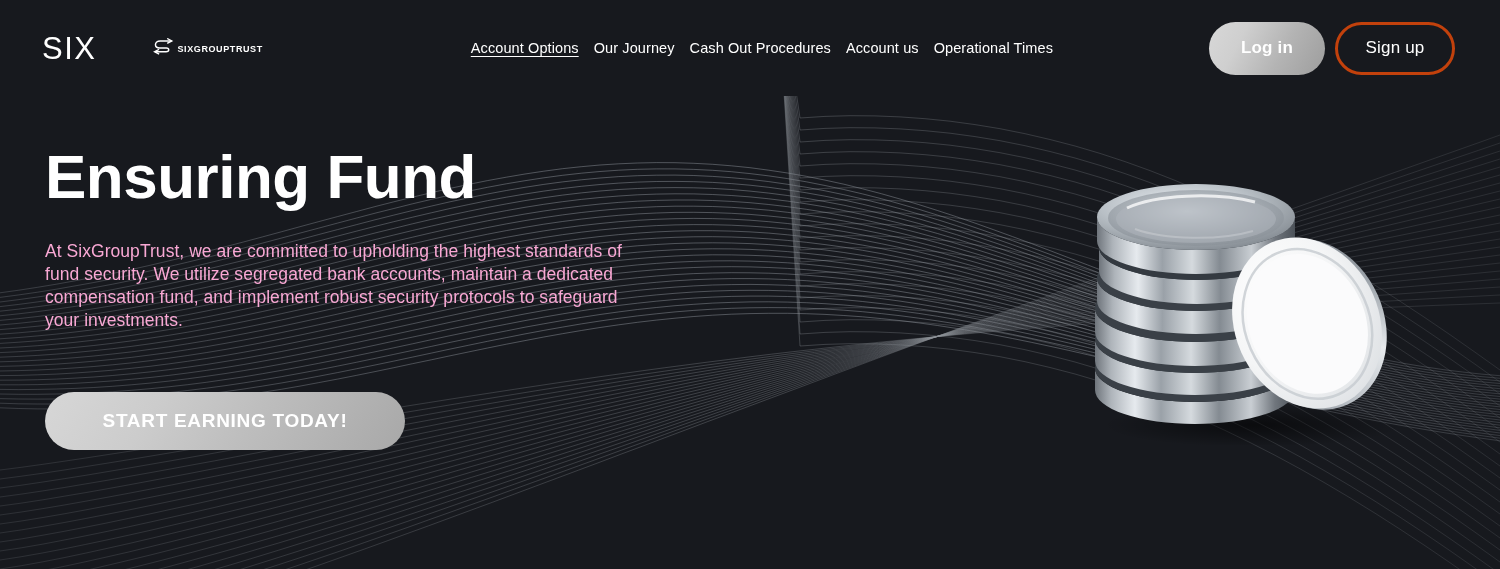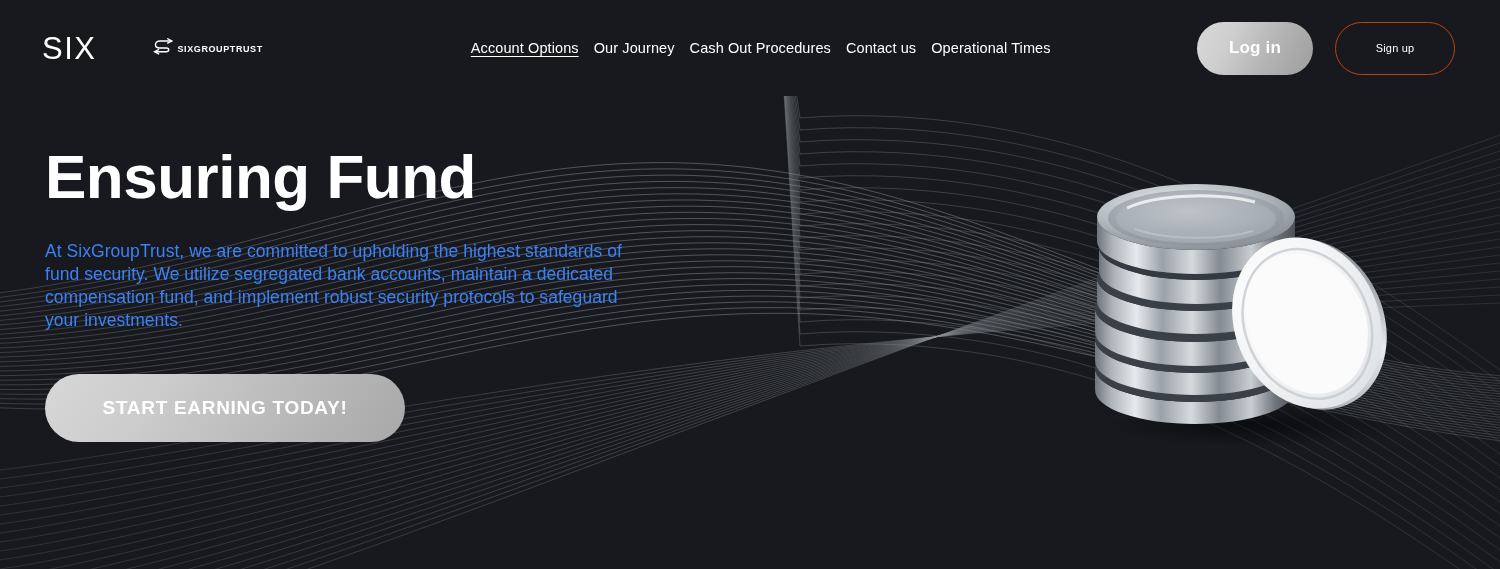--- a/index.html
+++ b/index.html
@@ -102,45 +102,45 @@
 
   .nav-link.active {
     text-decoration: underline;
     text-underline-offset: 3px;
   }
 
   .auth {
     margin-left: auto;
     display: flex;
     align-items: center;
-    gap: 22px;
+    gap: 10px;
   }
 
   .btn-login {
     width: 116px;
     height: 53px;
     border-radius: 27px;
     border: none;
     cursor: pointer;
     font-size: 17px;
     font-weight: 600;
     color: #ffffff;
     letter-spacing: 0.2px;
     background: linear-gradient(118deg, #d8d8d8 0%, #cfcfcf 28%, #b4b4b4 62%, #9d9d9d 100%);
     font-family: "Liberation Sans", sans-serif;
   }
 
   .btn-signup {
     width: 120px;
     height: 53px;
     border-radius: 27px;
-    border: 1px solid #c2410c;
+    border: 3px solid #c2410c;
     background: transparent;
     cursor: pointer;
-    font-size: 11px;
+    font-size: 17px;
     font-weight: 400;
     color: #ffffff;
     letter-spacing: 0.2px;
     font-family: "Liberation Sans", sans-serif;
   }
 
   
   .hero {
     position: relative;
     z-index: 20;
@@ -153,29 +153,29 @@
     font-weight: 700;
     letter-spacing: -0.5px;
     line-height: 1.05;
     color: #ffffff;
   }
 
   .hero-text {
     margin-top: 31px;
     font-size: 17.5px;
     line-height: 1.32;
-    color: #3b82f6;
+    color: #f9a8d4;
     max-width: 600px;
     letter-spacing: 0.05px;
   }
 
   .btn-cta {
-    margin-top: 42px;
+    margin-top: 60px;
     width: 360px;
-    height: 68px;
+    height: 58px;
     border: none;
     border-radius: 39px;
     cursor: pointer;
     font-size: 19px;
     font-weight: 700;
     letter-spacing: 0.7px;
     color: #ffffff;
     background: linear-gradient(123deg, #d7d7d7 0%, #cccccc 30%, #bdbdbd 58%, #a8a8a8 100%);
     font-family: "Liberation Sans", sans-serif;
     display: block;
@@ -308,21 +308,21 @@
           <path d="M6.0 12.8 L1.6 15.1 L6.0 17.4" fill="none" stroke="#ffffff" stroke-width="1.5" stroke-linecap="square"></path>
         </svg>
         <span class="brand-word">SixGroupTrust</span>
       </div>
     </div>
 
     <nav class="nav">
       <a class="nav-link active" href="#">Account Options</a>
       <a class="nav-link" href="#">Our Journey</a>
       <a class="nav-link" href="#">Cash Out Procedures</a>
-      <a class="nav-link" href="#">Contact us</a>
+      <a class="nav-link" href="#">Account us</a>
       <a class="nav-link" href="#">Operational Times</a>
     </nav>
 
     <div class="auth">
       <button class="btn-login">Log in</button>
       <button class="btn-signup">Sign up</button>
     </div>
   </header>
 
   <section class="hero">

